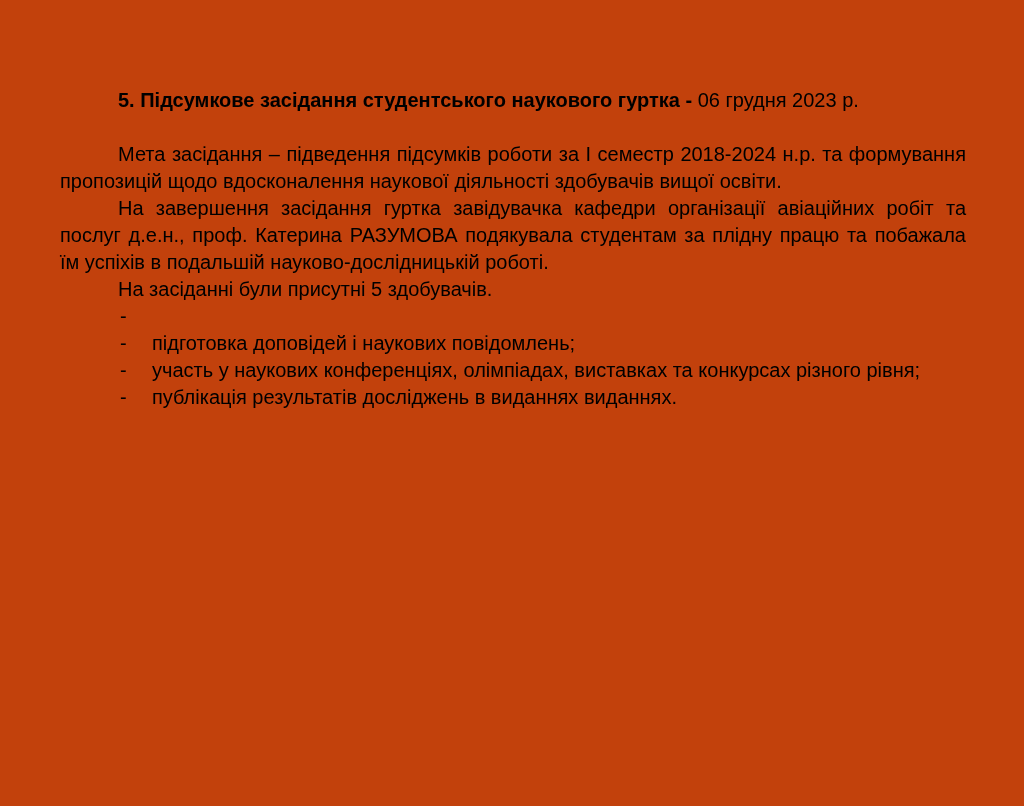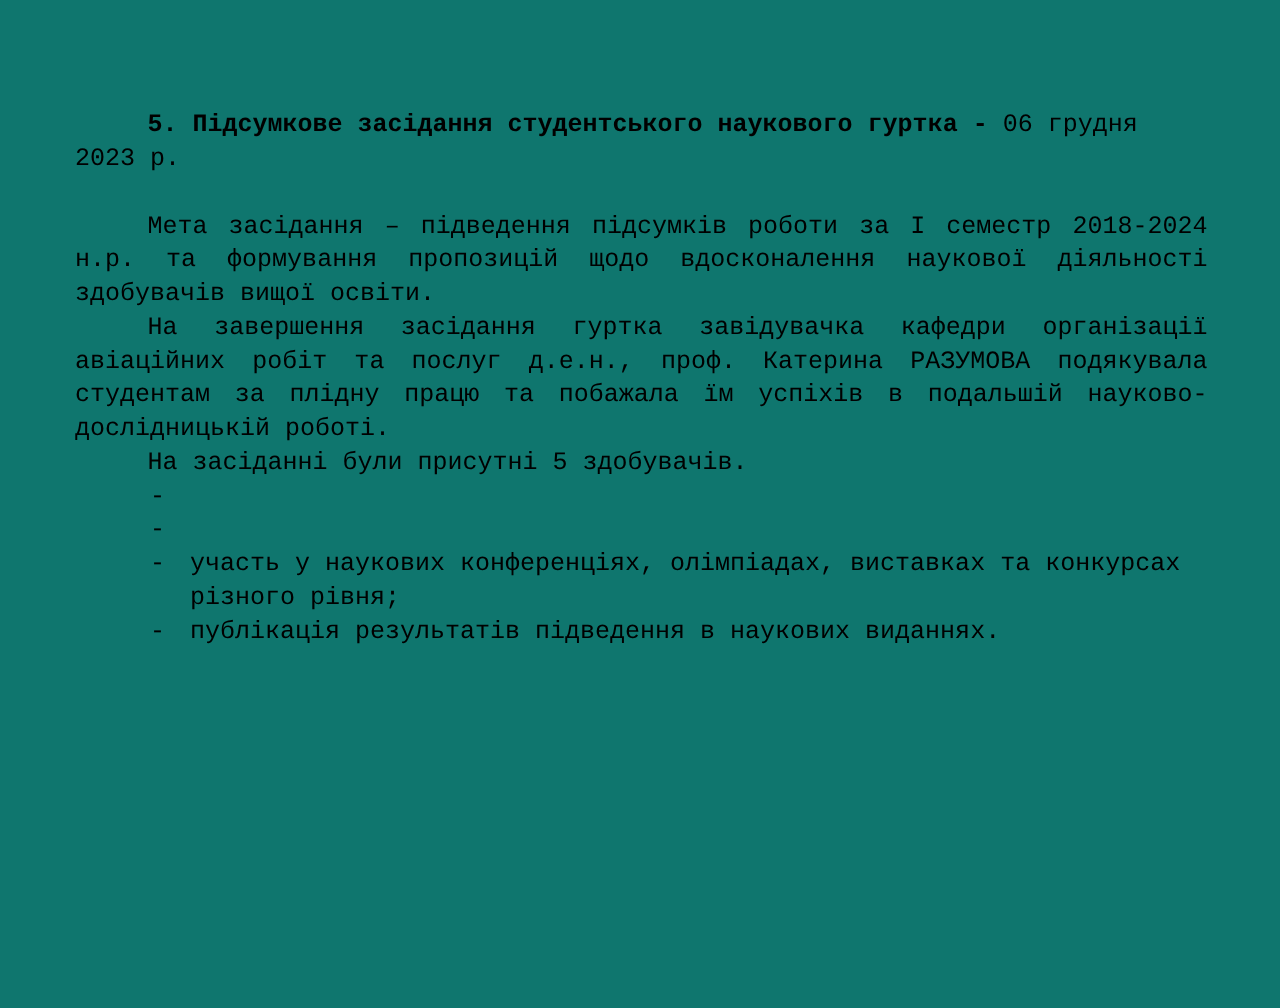--- a/index.html
+++ b/index.html
@@ -1,22 +1,22 @@
 <!DOCTYPE html>
 <html><head>
 <meta charset="utf-8">
 <style>
   html, body { margin: 0; padding: 0; }
   .page {
     position: relative;
     width: 1024px;
     height: 806px;
-    background: #0f766e;
+    background: #c2410c;
     color: #000000;
-    font-family: Liberation Mono, monospace;
+    font-family: Liberation Sans, sans-serif;
     overflow: hidden;
   }
   .content {
     position: absolute;
     left: 60px;
     top: 87px;
     width: 906px;
     font-size: 20px;
     line-height: 27px;
   }
@@ -46,25 +46,26 @@
 
     <p class="indent">На засіданні були присутні 5 здобувачів.</p>
 
 
     <div class="list">
       <div class="list-item">
         <span class="list-marker">-</span>
       </div>
       <div class="list-item">
         <span class="list-marker">-</span>
+        <span class="list-text">підготовка доповідей і наукових повідомлень;</span>
       </div>
       <div class="list-item">
         <span class="list-marker">-</span>
         <span class="list-text">участь у наукових конференціях, олімпіадах, виставках та конкурсах різного рівня;</span>
       </div>
       <div class="list-item">
         <span class="list-marker">-</span>
-        <span class="list-text">публікація результатів підведення в наукових виданнях.</span>
+        <span class="list-text">публікація результатів досліджень в виданнях виданнях.</span>
       </div>
     </div>
 
   </div>
 </div>
 
 </body></html>

